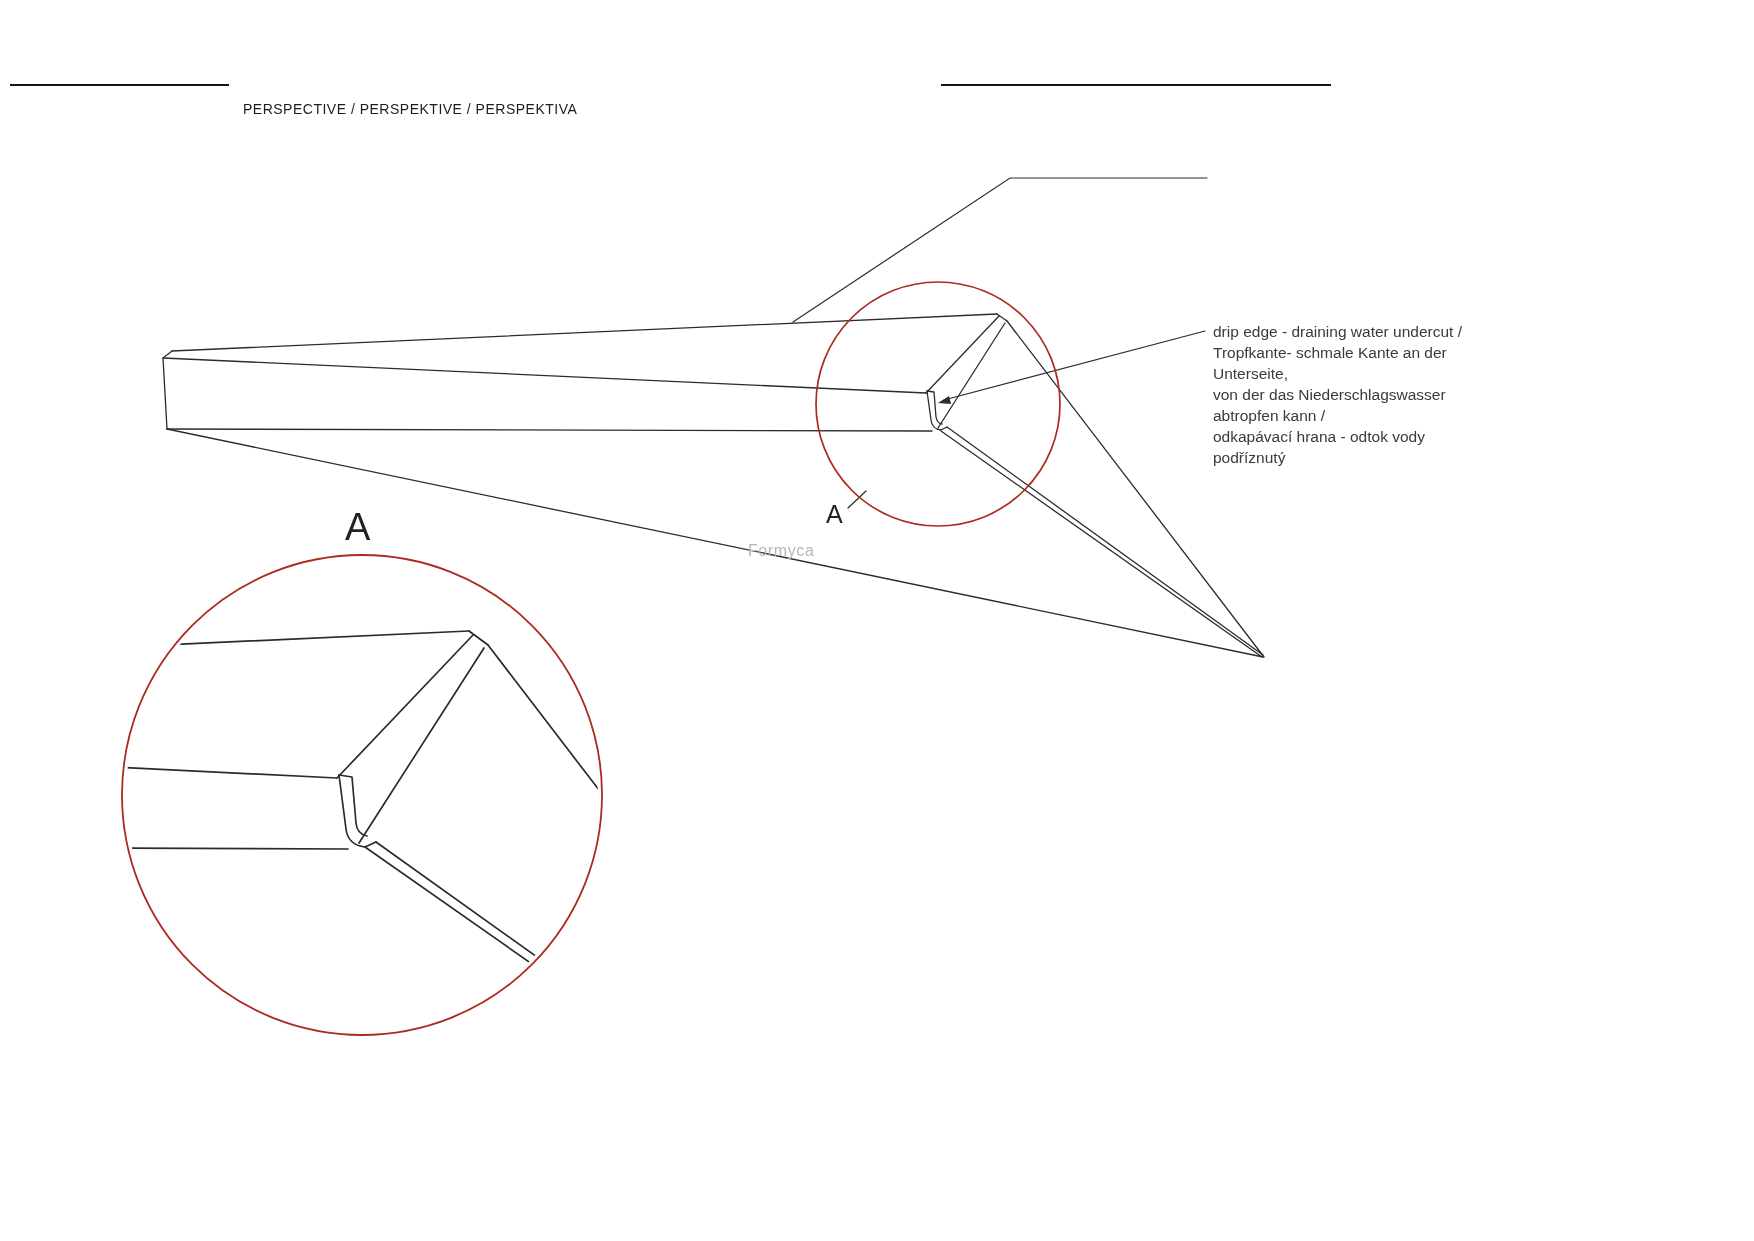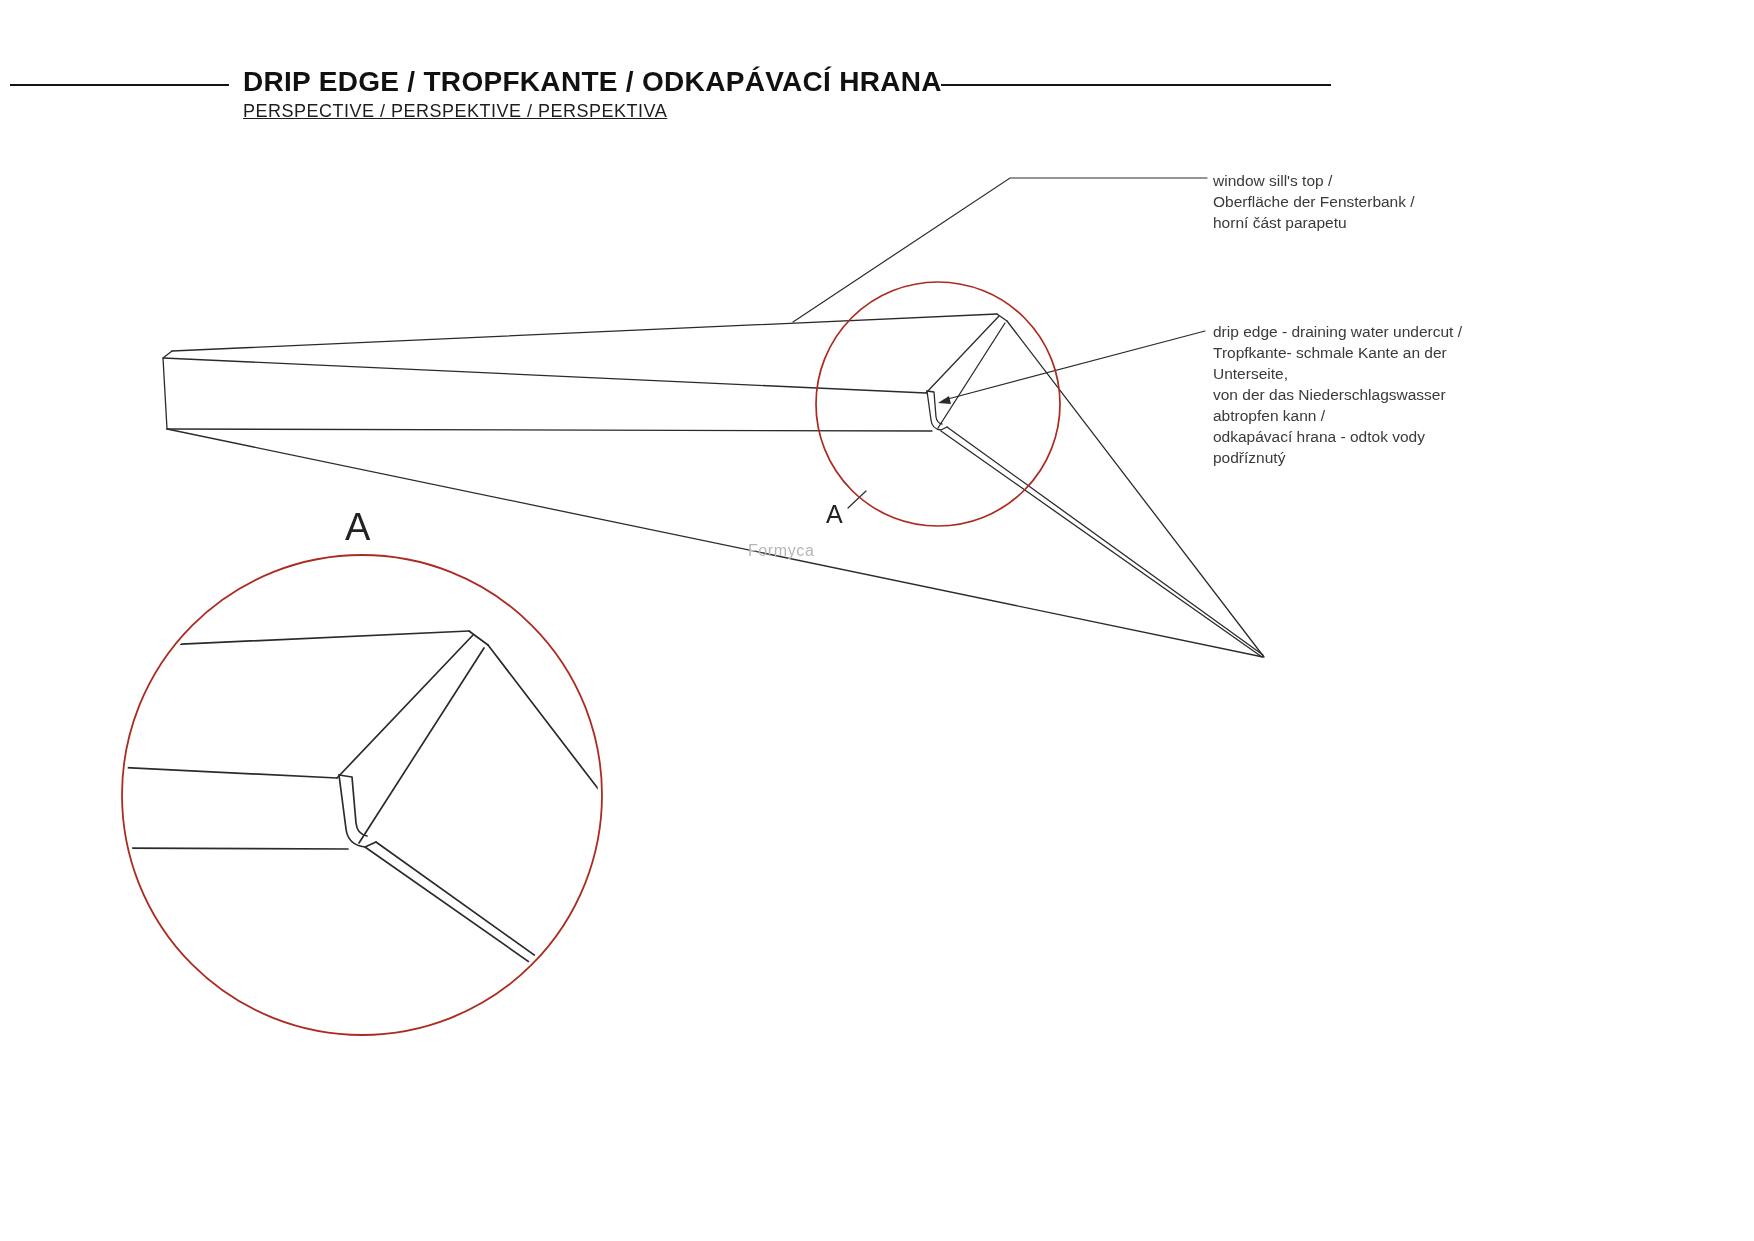--- a/index.html
+++ b/index.html
@@ -21,26 +21,25 @@
   .page-title{
     left:243px;top:66px;
     font-size:28px;
     font-weight:600;
     letter-spacing:0.3px;
     color:var(--heading);
     white-space:nowrap;
   }
   .page-subtitle{
     left:243px;top:101px;
-    font-size:18px;
+    font-size:14px;
     font-weight:400;
     letter-spacing:0.5px;
     color:#1d1d1d;
     white-space:nowrap;
-    text-decoration:underline;
   }
   .rule{height:2px;background:#151515;top:84px;}
   .rule-left{left:10px;width:219px;}
   .rule-right{left:941px;width:390px;}
   .annotation{
     font-size:15.5px;
     line-height:21px;
     color:var(--text);
     white-space:pre-line;
     width:330px;
@@ -62,21 +61,20 @@
   svg .ink{stroke:var(--ink);}
   svg .ink-thin{stroke:var(--ink);}
   svg .accent{stroke:var(--accent);}
 </style>
 </head>
 <body>
 
 <div class="sheet">
 
   <div class="abs rule rule-left"></div>
-  <h1 class="abs page-title" style="margin:0;">DRIP EDGE / TROPFKANTE / ODKAPÁVACÍ HRANA</h1>
   <div class="abs rule rule-right"></div>
   <div class="abs page-subtitle">PERSPECTIVE / PERSPEKTIVE / PERSPEKTIVA</div>
 
   <svg class="abs" style="left:0;top:0;" width="1754" height="1241" viewBox="0 0 1754 1241">
     <defs>
       <clipPath id="detailClip">
           <circle cx="362" cy="795" r="236"></circle>
         </clipPath>
     </defs>
 
@@ -116,23 +114,20 @@
       <path d="M337,778 L473,635"></path>
       <path d="M359,843 L484,648"></path>
       <path d="M108,848 L348,849"></path>
       <path d="M339,775 L346,829 Q348,845 365,847 L376,842"></path>
       <path d="M339,775 L352,777 L356,823 Q357,834 367,836"></path>
       <path d="M376,842 L572,982"></path>
       <path d="M365,847 L572,992"></path>
     </g>
   </svg>
 
-  <div class="abs annotation annotation-1">window sill's top /
-Oberfläche der Fensterbank /
-horní část parapetu</div>
   <div class="abs annotation annotation-2">drip edge - draining water undercut /
 Tropfkante- schmale Kante an der
 Unterseite,
 von der das Niederschlagswasser
 abtropfen kann /
 odkapávací hrana - odtok vody
 podříznutý</div>
 
   <div class="abs detail-label detail-label-small">A</div>
   <div class="abs detail-label detail-label-big">A</div>

